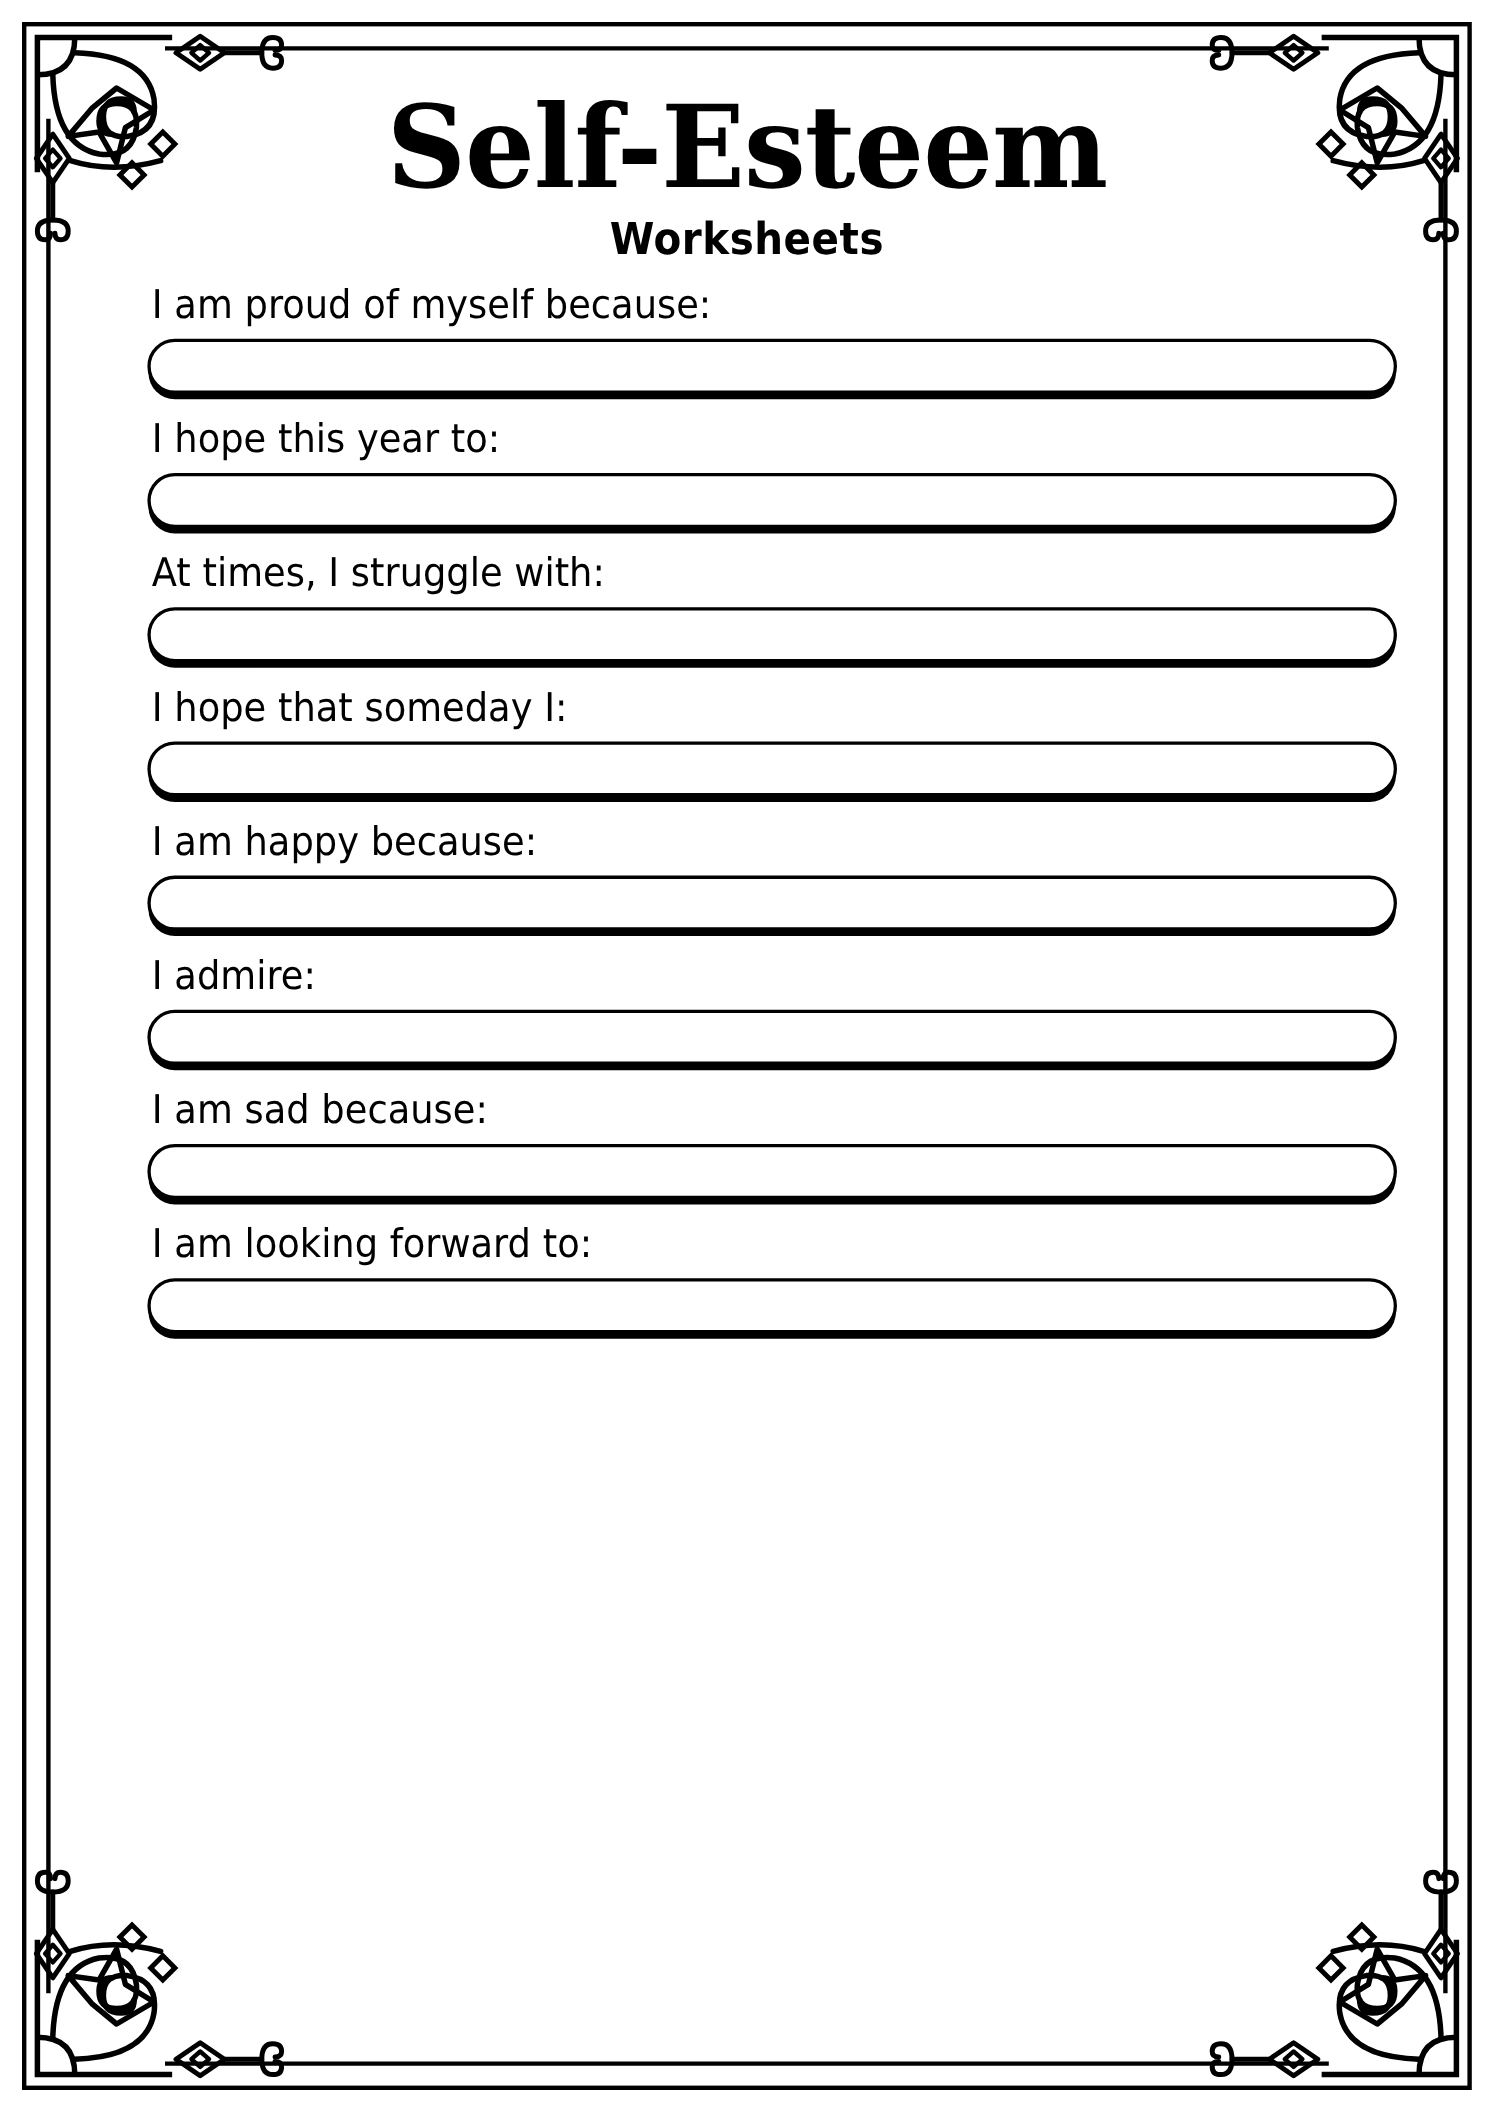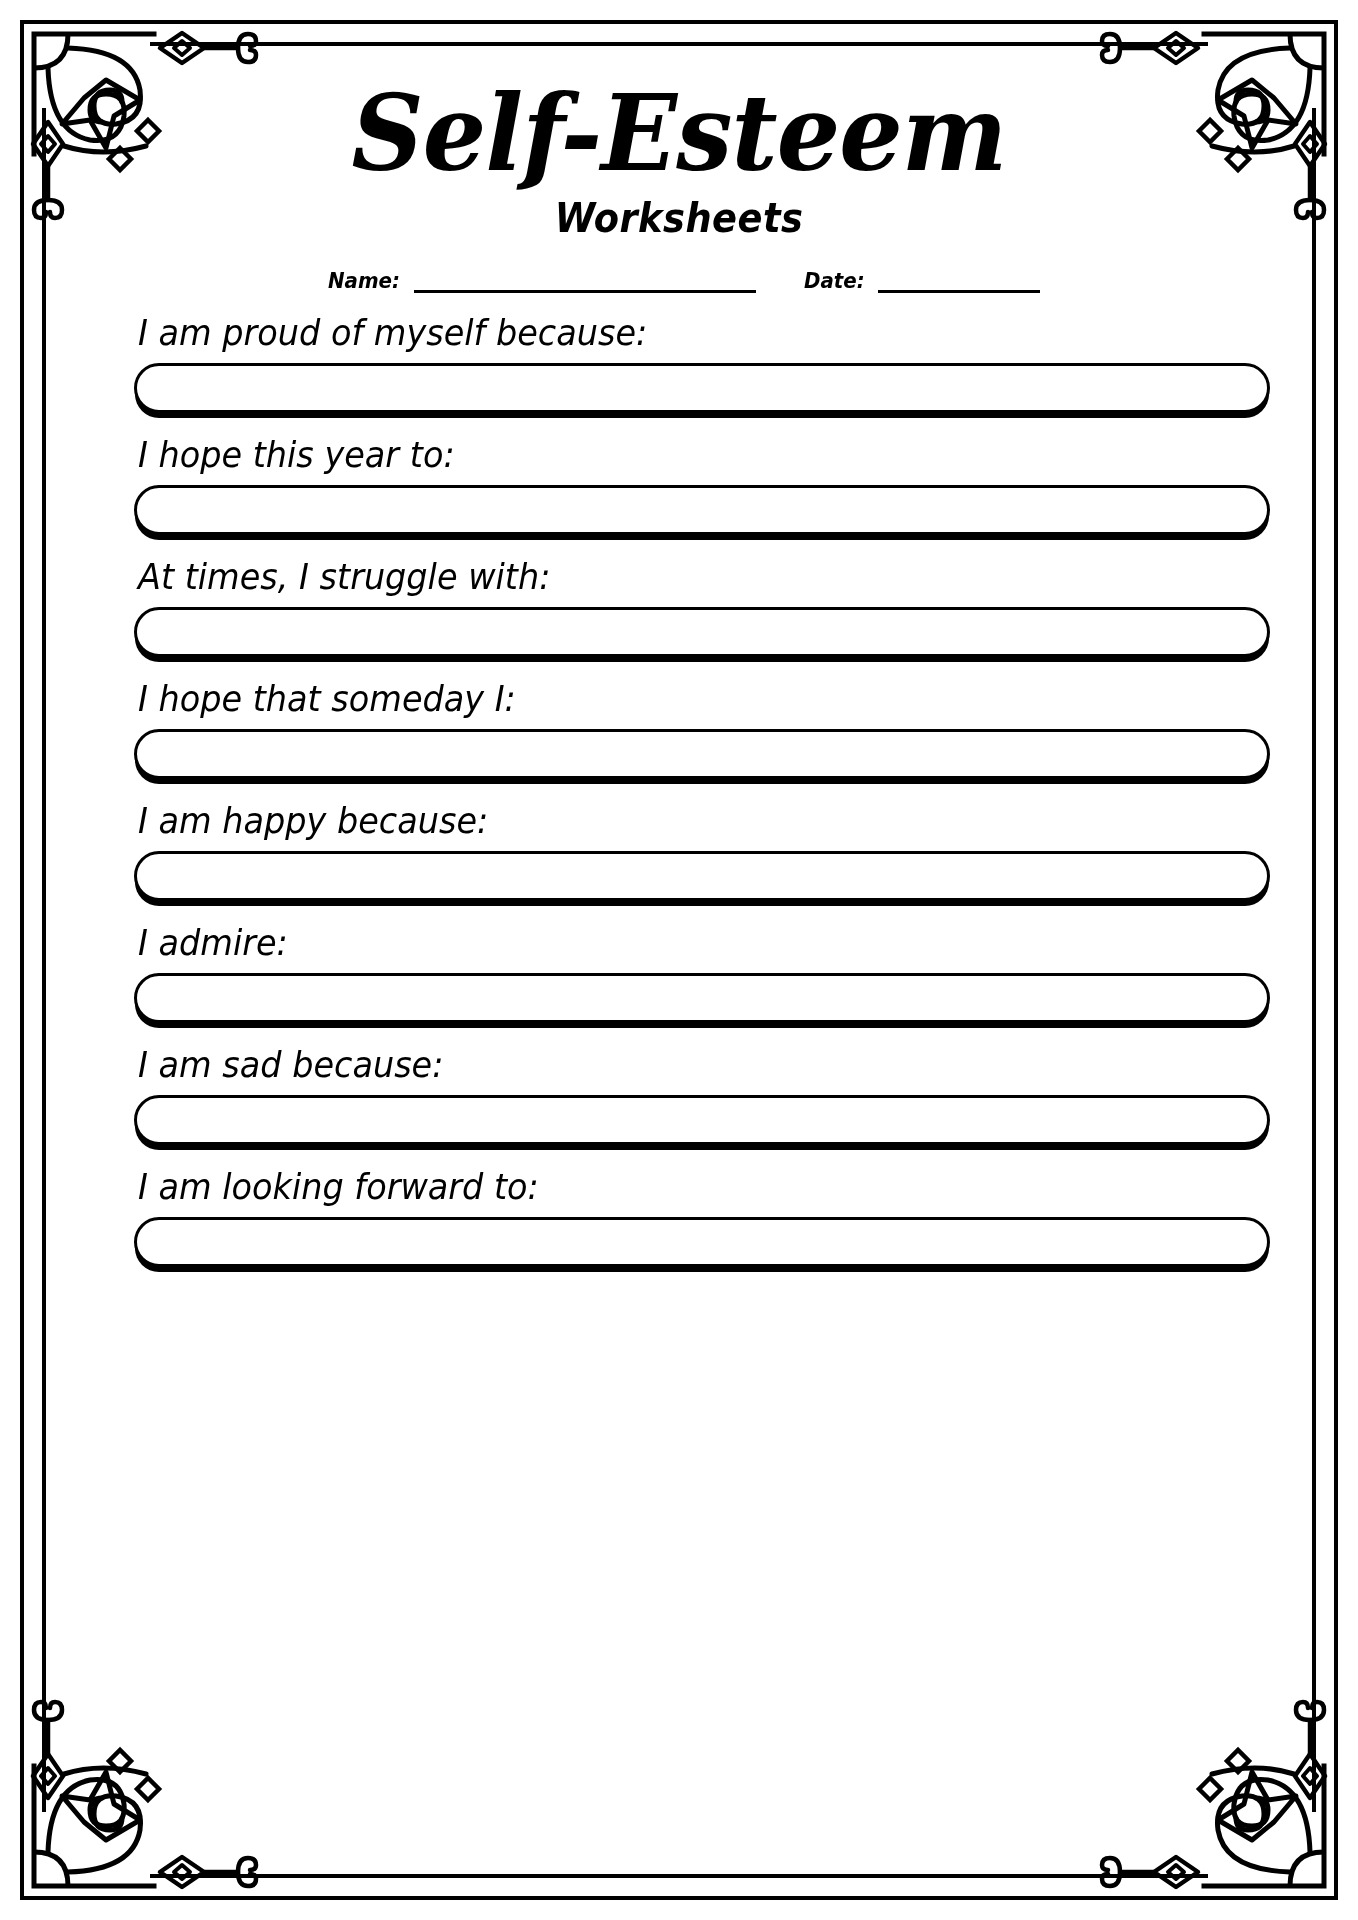--- a/index.html
+++ b/index.html
@@ -32,21 +32,20 @@
     pointer-events: none;
   }
 
   
   #content {
     position: absolute;
     left: 0;
     top: 0;
     width: 1358px;
     height: 1596px;
-    font-style: italic;
   }
 
   
   .header {
     text-align: center;
     padding-top: 82px;
   }
   .title {
     font-family: "DejaVu Serif", serif;
     font-weight: bold;
@@ -223,27 +222,20 @@
     </g>
   </svg>
 
   <div id="content">
 
     <div class="header">
       <h1 class="title">Self-Esteem</h1>
       <div class="subtitle">Worksheets</div>
     </div>
 
-    <div class="namedate">
-      <span class="nd-label">Name:</span>
-      <span class="nd-rule name"></span>
-      <span class="nd-gap"></span>
-      <span class="nd-label">Date:</span>
-      <span class="nd-rule date"></span>
-    </div>
 
     <div class="fields" id="fields-host">
         <div class="field">
           <div class="prompt">I am proud of myself because:</div>
           <div class="answerbox"></div>
         </div>
         <div class="field">
           <div class="prompt">I hope this year to:</div>
           <div class="answerbox"></div>
         </div>

